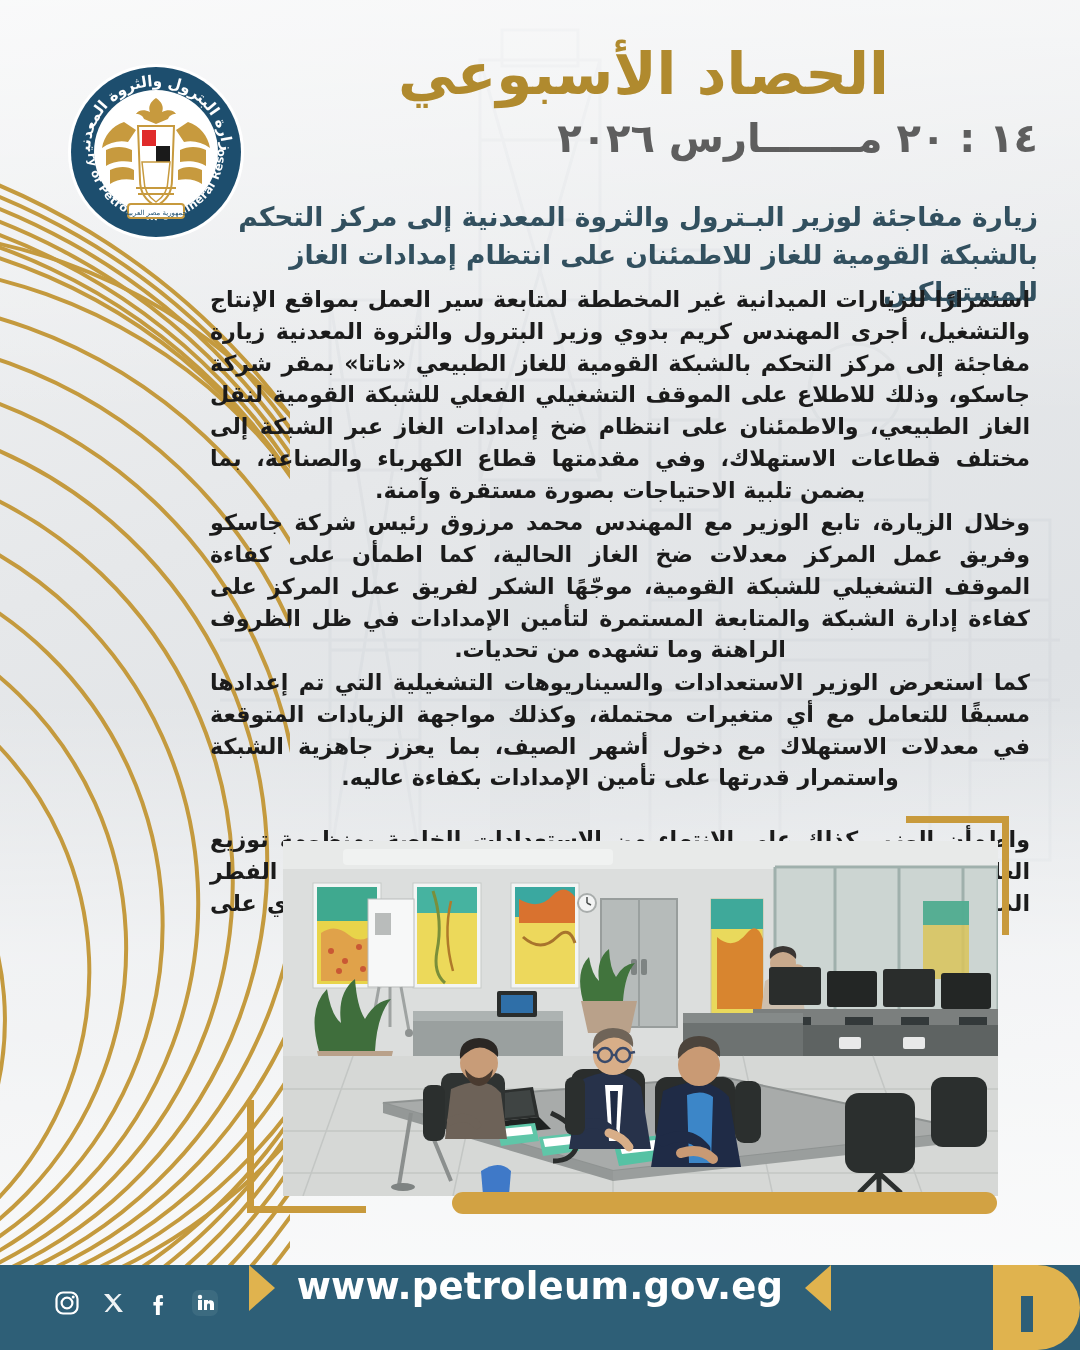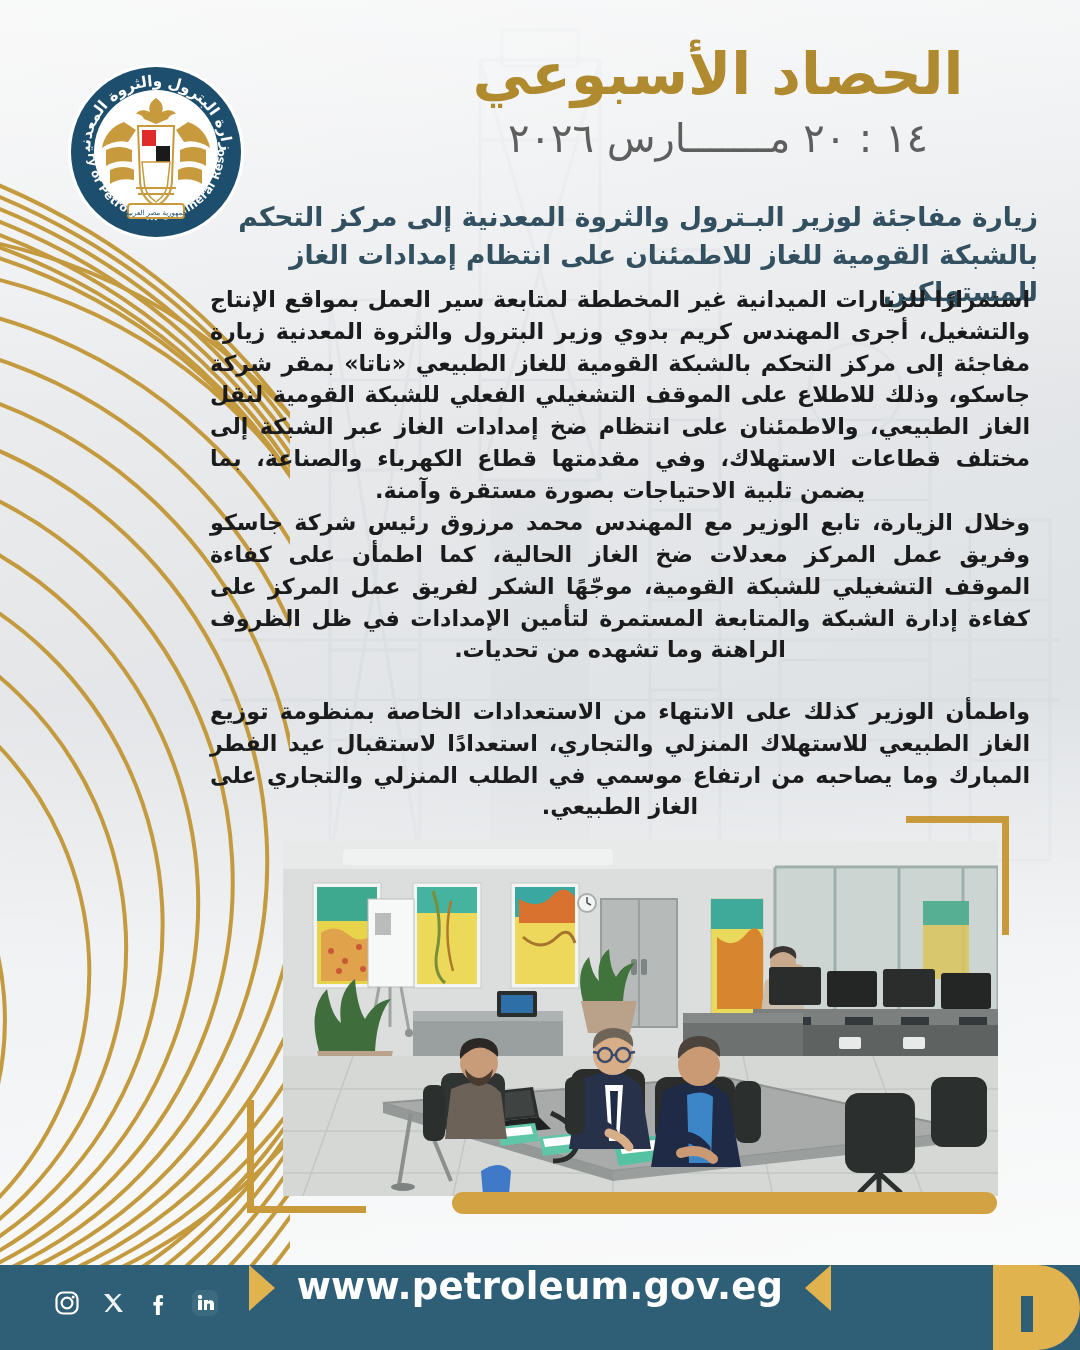--- a/index.html
+++ b/index.html
@@ -32,26 +32,26 @@
 
   
   .logo{position:absolute;left:66px;top:62px;width:180px;height:180px;}
 
   
   .title-block{
     position:absolute;right:42px;top:44px;width:640px;text-align:left;
   }
   .main-title{
     color:#b08a2e;font-size:58px;font-weight:bold;line-height:1.05;
-    letter-spacing:0px;white-space:nowrap;text-align:center;
+    letter-spacing:0px;white-space:nowrap;text-align:left;
     font-family:"DejaVu Sans","Liberation Sans",sans-serif;
   }
   .date-line{
-    color:#5e5e5e;font-size:40px;font-weight:normal;margin-top:10px;
-    white-space:nowrap;text-align:center;direction:rtl;
+    color:#5e5e5e;font-size:40px;font-weight:bold;margin-top:10px;
+    white-space:nowrap;text-align:right;direction:rtl;
   }
 
   
   .headline{
     position:absolute;right:42px;top:198px;width:828px;
     color:#32505f;font-size:26.5px;font-weight:bold;line-height:1.42;
     text-align:right;direction:rtl;
   }
 
   
@@ -209,20 +209,21 @@
   <div class="title-block">
     <div class="main-title">الحصاد الأسبوعي</div>
     <div class="date-line">١٤ : ٢٠   مـــــــارس ٢٠٢٦</div>
   </div>
 
   <div class="headline">زيارة مفاجئة لوزير البـترول والثروة المعدنية إلى مركز التحكم بالشبكة القومية للغاز للاطمئنان على انتظام إمدادات الغاز للمستهلكين</div>
 
   <div class="body-wrap">
     <p class="para">استمرارًا للزيارات الميدانية غير المخططة لمتابعة سير العمل بمواقع الإنتاج والتشغيل، أجرى المهندس كريم بدوي وزير البترول والثروة المعدنية زيارة مفاجئة إلى مركز التحكم بالشبكة القومية للغاز الطبيعي «ناتا» بمقر شركة جاسكو، وذلك للاطلاع على الموقف التشغيلي الفعلي للشبكة القومية لنقل الغاز الطبيعي، والاطمئنان على انتظام ضخ إمدادات الغاز عبر الشبكة إلى مختلف قطاعات الاستهلاك، وفي مقدمتها قطاع الكهرباء والصناعة، بما يضمن تلبية الاحتياجات بصورة مستقرة وآمنة.</p>
     <p class="para">وخلال الزيارة، تابع الوزير مع المهندس محمد مرزوق رئيس شركة جاسكو وفريق عمل المركز معدلات ضخ الغاز الحالية، كما اطمأن على كفاءة الموقف التشغيلي للشبكة القومية، موجّهًا الشكر لفريق عمل المركز على كفاءة إدارة الشبكة والمتابعة المستمرة لتأمين الإمدادات في ظل الظروف الراهنة وما تشهده من تحديات.</p>
+    <p class="para">كما استعرض الوزير الاستعدادات والسيناريوهات التشغيلية التي تم إعدادها مسبقًا للتعامل مع أي متغيرات محتملة، وكذلك مواجهة الزيادات المتوقعة في معدلات الاستهلاك مع دخول أشهر الصيف، بما يعزز جاهزية الشبكة واستمرار قدرتها على تأمين الإمدادات بكفاءة عاليه.</p>
     <p class="para spaced">واطمأن الوزير كذلك على الانتهاء من الاستعدادات الخاصة بمنظومة توزيع الغاز الطبيعي للاستهلاك المنزلي والتجاري، استعدادًا لاستقبال عيد الفطر المبارك وما يصاحبه من ارتفاع موسمي في الطلب المنزلي والتجاري على الغاز الطبيعي.</p>
   </div>
 
   <div class="corner-tr"></div>
   <div class="corner-bl"></div>
 
   <div class="photo-frame">
     <svg viewBox="0 0 715 355" width="715" height="355" preserveAspectRatio="none">
       <rect width="715" height="355" fill="#cfd2d0"></rect>
 

